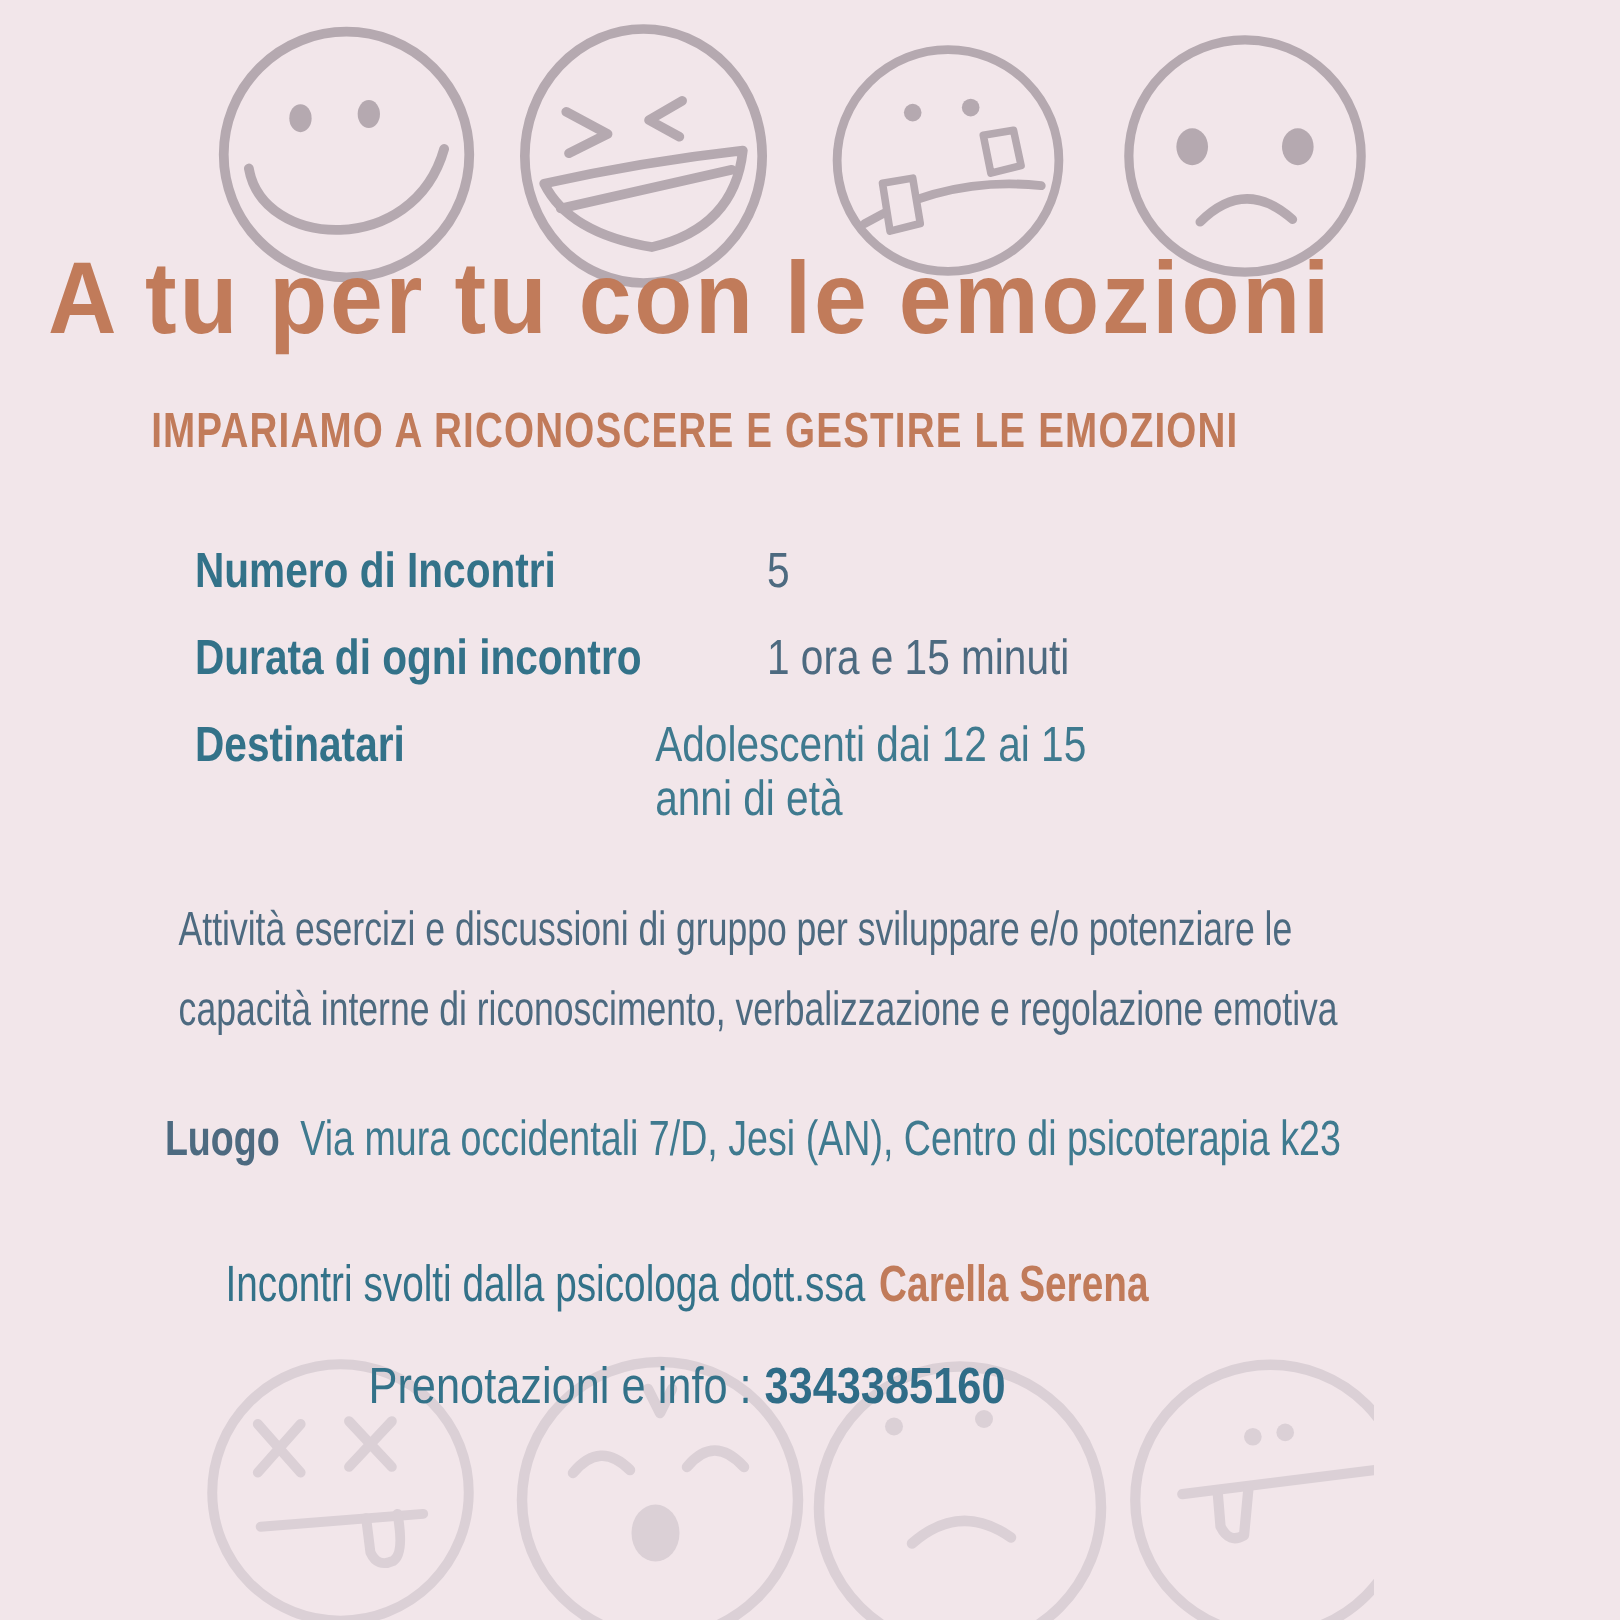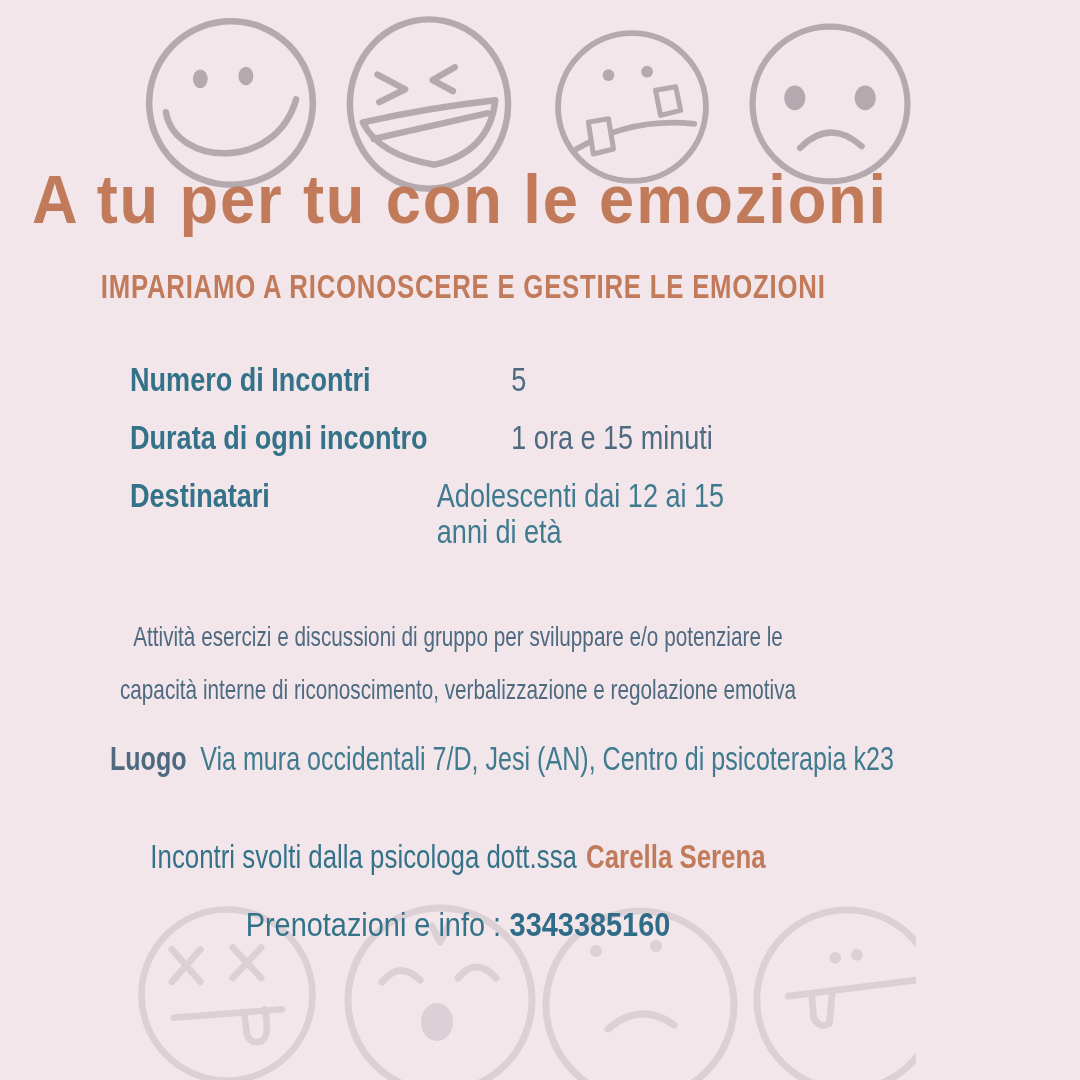--- a/index.html
+++ b/index.html
@@ -27,21 +27,21 @@
     color:var(--terracotta,#c17b5a);transform:scaleX(0.78);
   }
   .rows{
     position:absolute;z-index:2;left:130px;top:362px;
     transform:scaleX(0.82);transform-origin:left top;
   }
   .row{display:flex;align-items:baseline;margin-bottom:22px;font-size:33px;line-height:36px;}
   .row .lbl{width:465px;font-weight:bold;color:var(--teal,#337289);}
   .row .val{color:var(--slate,#4d6a80);}
   .row.row-3 .val{color:var(--teal_value,#3f7a8f);}
-  .para{top:610px;font-size:28px;color:var(--slate,#4d6a80);}
+  .para{top:593px;font-size:32px;color:var(--slate,#4d6a80);}
   .para div{transform:scaleX(0.74);white-space:nowrap;line-height:53px;}
   .luogo{
     top:740px;font-size:33px;color:var(--teal_value,#3f7a8f);transform:scaleX(0.76);
   }
   .luogo .lbl{font-weight:bold;color:var(--slate,#4d6a80);margin-right:18px;}
   .incontri{top:837px;font-size:34px;color:var(--teal,#337289);transform:scaleX(0.76);}
   .incontri .name{font-weight:bold;color:var(--terracotta,#c17b5a);margin-left:12px;}
   .prenota{top:905px;font-size:34px;color:var(--teal,#337289);transform:scaleX(0.85);}
   .prenota .phone{font-weight:bold;margin-left:10px;color:var(--phone,#2f6c87);}
 </style>

